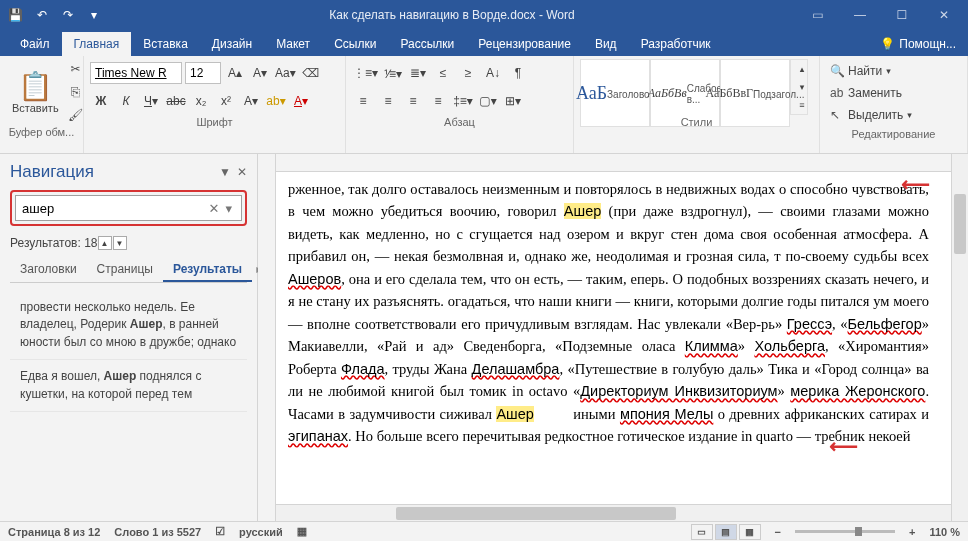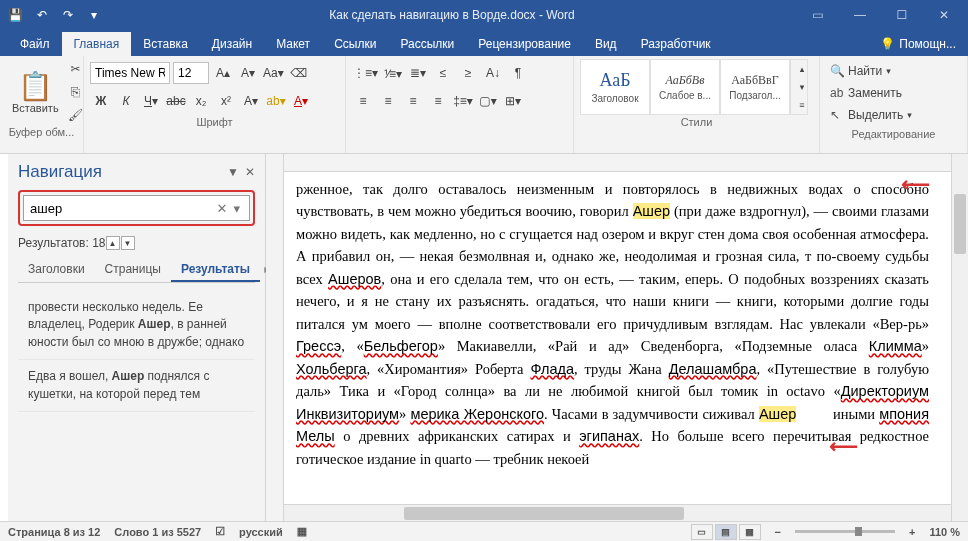--- a/index.html
+++ b/index.html
@@ -23,33 +23,33 @@
 
 .ribbon { height: 98px; background: #f3f3f3; border-bottom: 1px solid #d4d4d4; display: flex; }
 .rgroup { border-right: 1px solid #e0e0e0; display: flex; flex-direction: column; padding: 3px 6px 0; }
 .rgroup .row { display: flex; align-items: center; gap: 3px; height: 28px; }
 .rgroup .label { text-align: center; font-size: 11px; color: #666; height: 18px; line-height: 15px; position: relative; }
 .rbtn { min-width: 22px; height: 22px; display: flex; align-items: center; justify-content: center; cursor: pointer; border: 1px solid transparent; font-size: 12px; color: #444; }
 .bigbtn { display: flex; flex-direction: column; align-items: center; justify-content: center; padding: 4px 6px; cursor: pointer; height: 66px; }
 .bigbtn .icn { font-size: 28px; height: 32px; color: #555; }
 .bigbtn .txt { font-size: 11px; color: #444; }
 .fontbox, .sizebox { height: 22px; border: 1px solid #c0c0c0; background: #fff; padding: 0 4px; font-size: 12px; }
-.fontbox { width: 80px; }
+.fontbox { width: 92px; text-decoration: underline; }
 .sizebox { width: 36px; }
-.stylebox { width: 70px; height: 56px; border: 1px solid #e0e0e0; background: #fff; display: flex; flex-direction: column; align-items: center; justify-content: center; cursor: pointer; }
+.stylebox { width: 70px; height: 68px; border: 1px solid #e0e0e0; background: #fff; display: flex; flex-direction: row; align-items: center; justify-content: center; cursor: pointer; }
 .stylebox .prev { font-family: 'Times New Roman', serif; font-size: 18px; color: #2b579a; }
 .stylebox .prev.small { font-size: 12px; color: #444; }
 .stylebox .nm { font-size: 10px; color: #555; margin-top: 2px; }
 .styles-row { display: flex; gap: 0; height: 56px; }
 .editlinks { display: flex; flex-direction: column; gap: 2px; padding: 2px 4px; }
 .editlinks .lnk { display: flex; align-items: center; gap: 4px; font-size: 12px; color: #444; cursor: pointer; height: 20px; }
 .editlinks .lnk .ic { width: 14px; font-size: 12px; color: #555; }
 
 
-.main { display: flex; height: 367px; padding-left: 8px; }
+.main { display: flex; height: 367px; }
 
 
 .navpane { width: 258px; background: #f3f3f3; border-right: 1px solid #d4d4d4; display: flex; flex-direction: column; padding: 8px 10px; }
 .navpane .hdr { display: flex; align-items: center; justify-content: space-between; margin-bottom: 8px; }
 .navpane .hdr .ttl { font-size: 17px; color: #2b579a; }
 .navpane .hdr .ctrls { display: flex; gap: 6px; color: #666; }
 .searchwrap { border: 2px solid #d63333; border-radius: 4px; padding: 3px; margin-bottom: 10px; }
 .searchbox { display: flex; align-items: center; background: #fff; border: 1px solid #a0a0a0; height: 26px; padding: 0 6px; }
 .searchbox input { flex: 1; border: none; outline: none; font-size: 13px; }
 .searchbox .sbtn { color: #777; cursor: pointer; padding: 0 3px; font-size: 13px; }
@@ -182,20 +182,21 @@
     </div>
     <div class="row">
       <div class="rbtn">≡</div>
       <div class="rbtn">≡</div>
       <div class="rbtn">≡</div>
       <div class="rbtn">≡</div>
       <div class="rbtn">‡≡▾</div>
       <div class="rbtn">▢▾</div>
       <div class="rbtn">⊞▾</div>
     </div>
+    <div class="label">Абзац</div>
   </div>
 
   <div class="rgroup" style="width:246px">
     <div class="styles-row">
       <div class="stylebox">
           <div class="prev">АаБ</div>
           <div class="nm">Заголовок</div>
         </div>
       <div class="stylebox">
           <div class="prev small" style="font-style:italic">АаБбВв</div>

